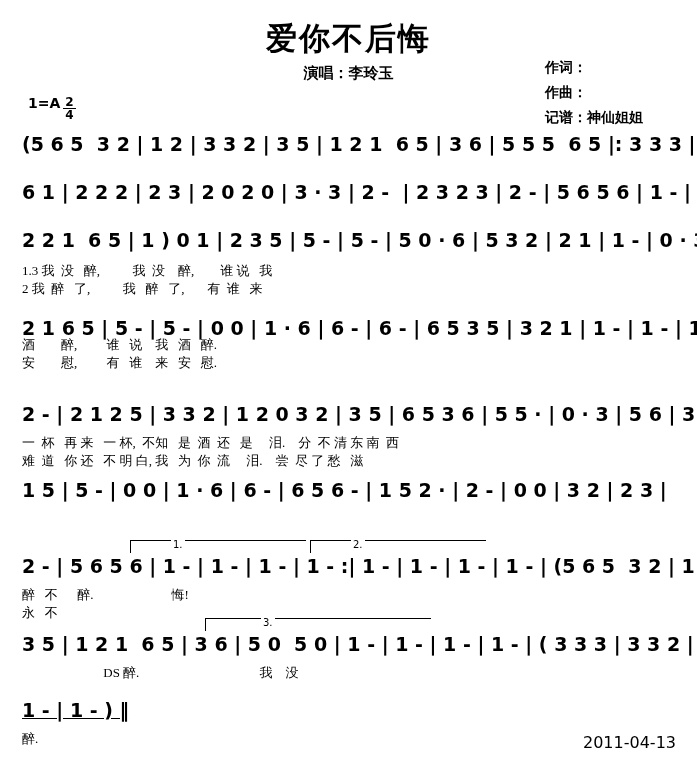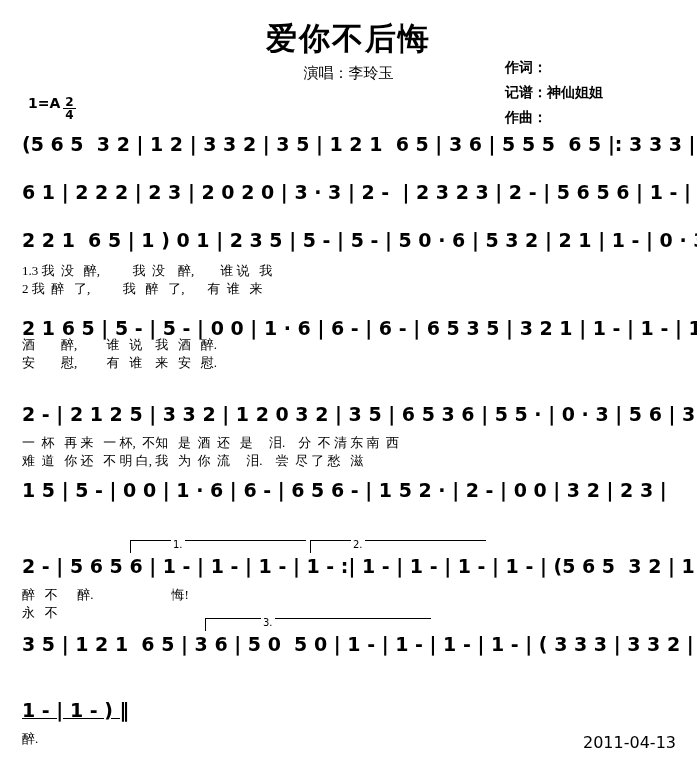--- a/index.html
+++ b/index.html
@@ -15,28 +15,28 @@
 
   .title{
     position:absolute;top:18px;left:0;width:697px;
     text-align:center;
     font-size:31px;font-weight:bold;
     letter-spacing:2px;
   }
   .singer{
     position:absolute;top:64px;left:0;width:697px;
     text-align:center;
-    font-size:15px;font-weight:normal;
+    font-size:15px;font-weight:bold;
   }
   .credits{
     position:absolute;top:55px;left:505px;
     font-size:14px;line-height:25px;
     font-weight:bold;
   }
-  .credits div{white-space:nowrap;}
+  .credits div{white-space:nowrap;margin-left:40px;}
 
   .keysig{
     position:absolute;top:95px;left:28px;
     font-size:14px;font-weight:bold;
     display:flex;gap:3px;
   }
   .frac{display:inline-block;text-align:center;line-height:1;font-size:12px;position:relative;top:1px;}
   .frac .num{display:block;border-bottom:1px solid #000;padding:0 2px;}
   .frac .den{display:block;padding:0 2px;}
 
@@ -66,22 +66,22 @@
 </head>
 <body>
 
 <div class="sheet">
 
   <div class="title">爱你不后悔</div>
   <div class="singer">演唱：李玲玉</div>
 
   <div class="credits">
     <div>作词：</div>
+    <div>作曲：</div>
     <div>记谱：神仙姐姐</div>
-    <div>作曲：</div>
   </div>
 
   <div class="keysig">
     <span>1=A</span>
     <span class="frac">
       <span class="num">2</span>
       <span class="den">4</span>
     </span>
   </div>
 
@@ -112,19 +112,20 @@
 
   <div class="line" style="top:555px;">2 - | 5 6 5 6 | 1 - | 1 - | 1 - | 1 - :| 1 - | 1 - | 1 - | 1 - | (5 6 5  3 2 | 1 2 | 3 3 2 |</div>
   <div class="lyr" style="top:586px;">醉   不      醉.                        悔!
 永   不</div>
 
   <div style="position:absolute;top:618px;left:205px;width:225px;border-top:1px solid #000;border-left:1px solid #000;height:12px;">
     <span style="position:absolute;top:-2px;left:55px;font-size:10px;background:#fff;padding:0 2px;">3.</span>
   </div>
 
   <div class="line" style="top:633px;">3 5 | 1 2 1  6 5 | 3 6 | 5 0  5 0 | 1 - | 1 - | 1 - | 1 - | ( 3 3 3 | 3 3 2 | 0 | 5 6  5 6 |</div>
+  <div class="lyr" style="top:664px;">                         DS 醉.                                     我    没</div>
 
   <div class="line" style="top:699px;text-decoration:underline;">1 - | 1 - ) ‖</div>
   <div class="lyr" style="top:730px;">醉.</div>
 
   <div class="date">2011-04-13</div>
 
 </div>
 
 </body></html>

